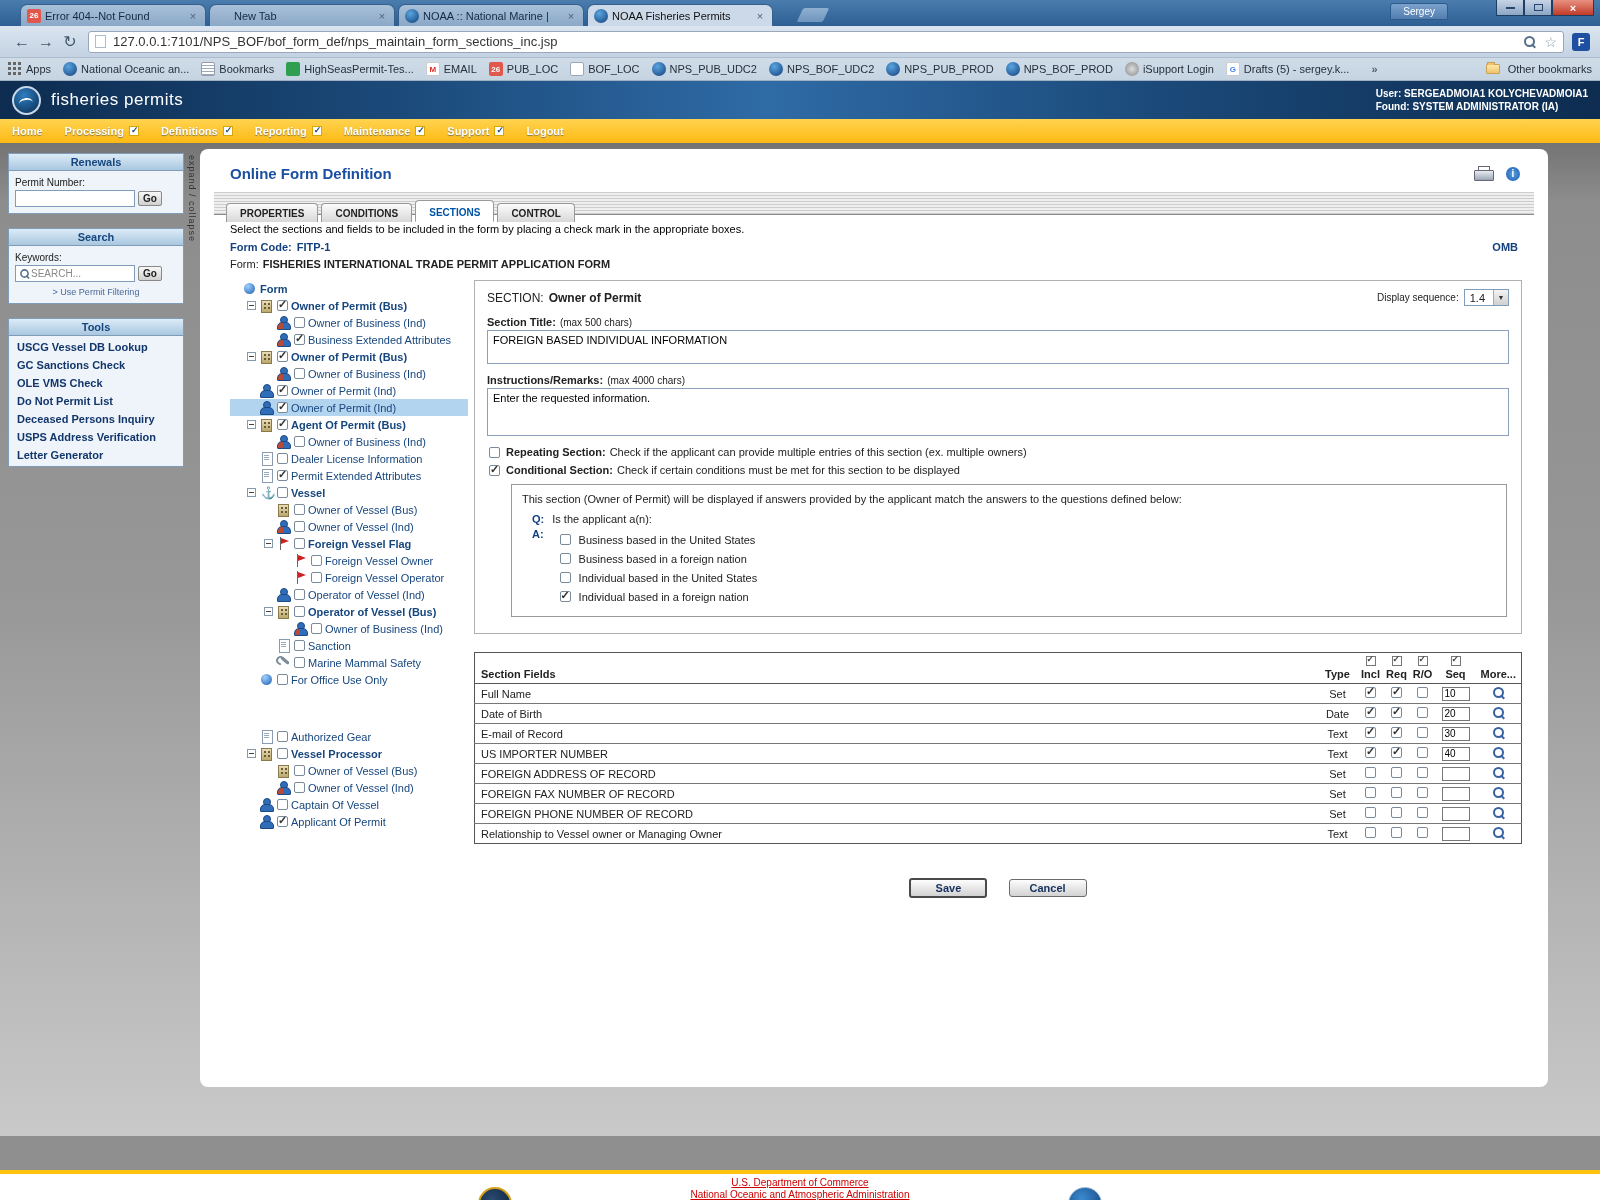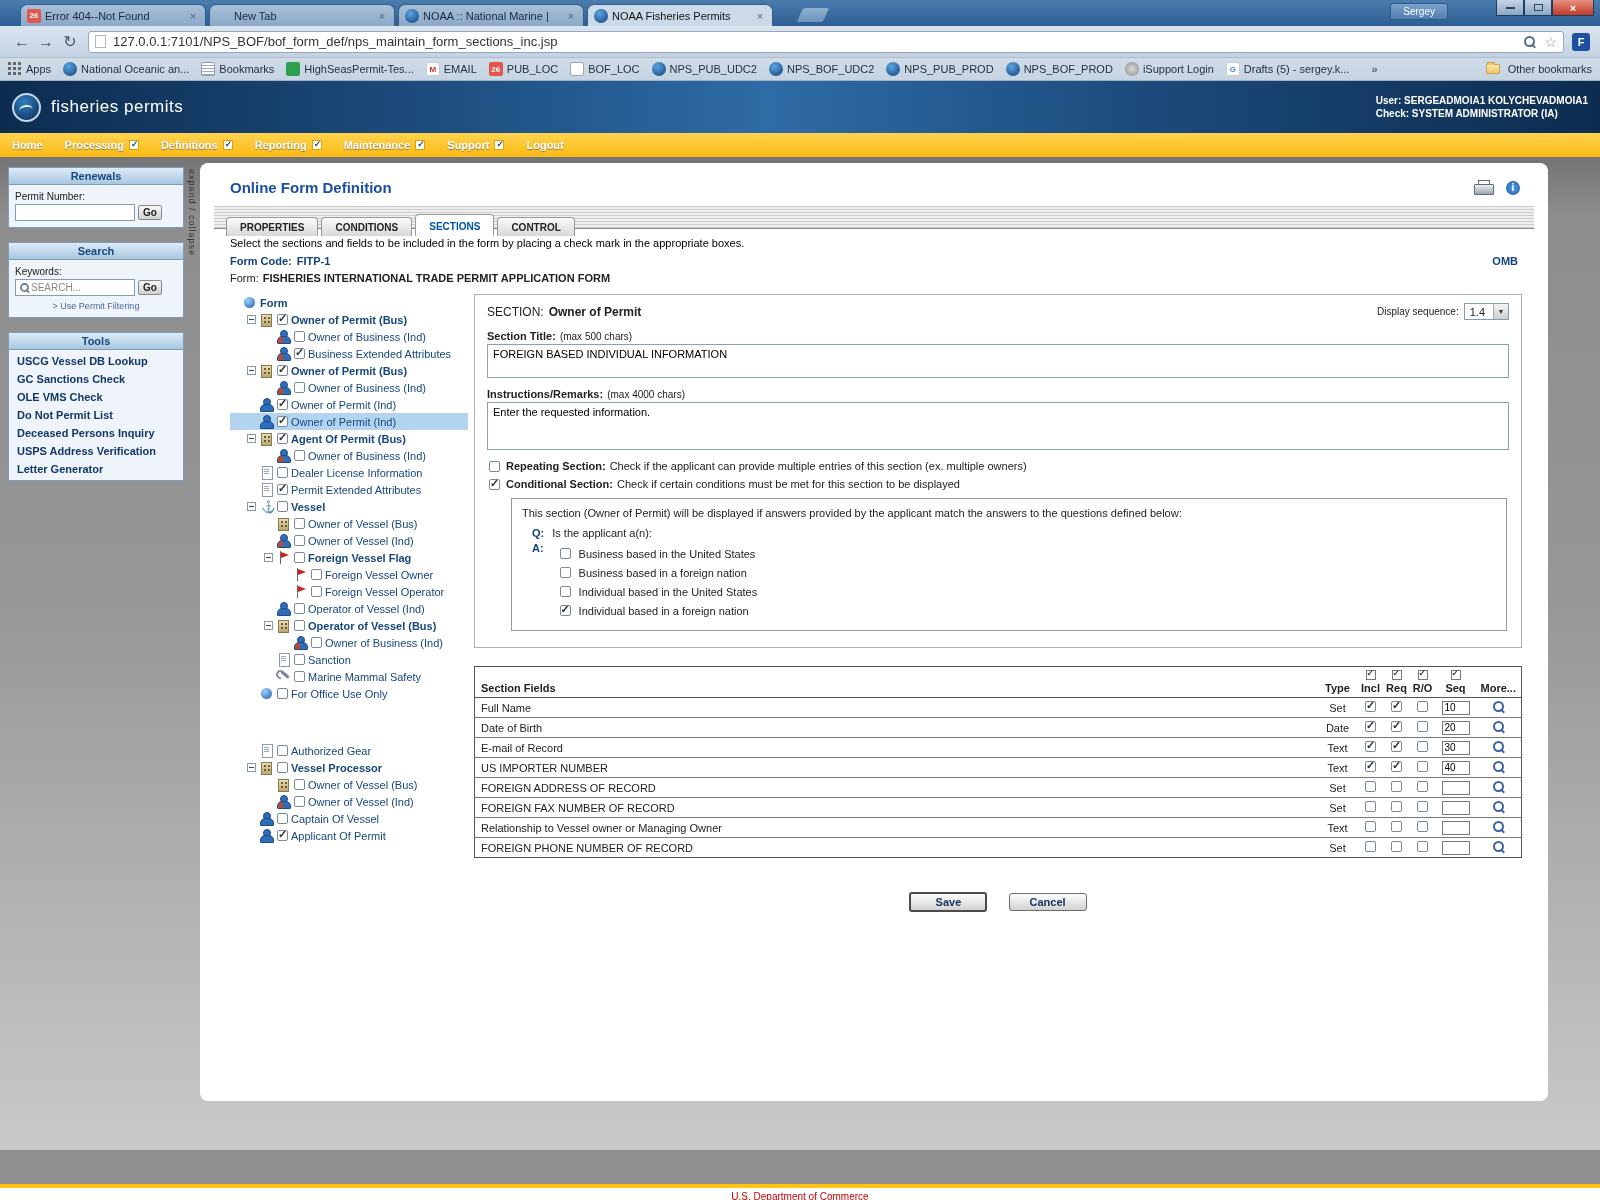--- a/index.html
+++ b/index.html
@@ -56,21 +56,21 @@
   #bookbar { height:23px; background:linear-gradient(#cfdce8,#c6d4e2); display:flex; align-items:center; padding:0 8px; border-bottom:1px solid #9fb0c2; }
   .bm-items { display:flex; align-items:center; overflow:hidden; }
   .bm { display:flex; align-items:center; margin-right:12px; white-space:nowrap; }
   .bm-lbl { margin-left:4px; font-size:11px; color:#26303a; }
   #bm-overflow { color:#55606c; font-weight:bold; margin:0 10px; }
   #other-bm { margin-left:auto; display:flex; align-items:center; white-space:nowrap; }
   .folder { width:14px; height:10px; background:linear-gradient(#ffe9a8,#f0c36d); border:1px solid #c9a353; border-radius:1px; position:relative; margin-right:4px; }
   .folder::before { content:""; position:absolute; top:-3px; left:0; width:6px; height:2px; background:#f0c36d; border:1px solid #c9a353; border-bottom:none; }
 
   
-  #appheader { height:52px; background:linear-gradient(90deg,#0d2c50,#1b4a7a 25%,#2f6ba6 48%,#1b4a7a 72%,#0d2c50);
+  #appheader { height:38px; background:linear-gradient(90deg,#0d2c50,#1b4a7a 25%,#2f6ba6 48%,#1b4a7a 72%,#0d2c50);
                display:flex; align-items:center; padding:0 12px; position:relative; }
   .noaa-logo { width:29px; height:29px; border-radius:50%; background:radial-gradient(circle at 40% 30%, #2f7ec0, #092c52); border:2px solid #c8d8e8; position:relative; flex:none; }
   .noaa-logo::after { content:""; position:absolute; top:10px; left:5px; width:14px; height:8px; border-top:2px solid #fff; border-radius:50%; transform:rotate(-8deg); }
   #brand { color:#fff; font-size:17px; margin-left:10px; letter-spacing:.5px; }
   #hdr-user { margin-left:auto; text-align:left; color:#fff; font-size:10px; font-weight:bold; line-height:13px; }
 
   #navbar { height:24px; background:linear-gradient(#ffd34f,#fdb913); display:flex; align-items:center; padding:0 8px; }
   .nav-items { display:flex; align-items:center; }
   .nav-item { display:flex; align-items:center; color:#fff; font-weight:bold; font-size:11px; text-shadow:0 1px 1px rgba(40,60,90,.55);
               padding:0 18px 0 4px; text-decoration:none; }
@@ -346,21 +346,21 @@
     <span class="folder"></span>
     <span class="bm-lbl">Other bookmarks</span>
   </div>
 </div>
 
 <div id="appheader">
   <div class="noaa-logo"></div>
   <div id="brand">fisheries permits</div>
   <div id="hdr-user">
     <div>User: SERGEADMOIA1 KOLYCHEVADMOIA1</div>
-    <div>Check: SYSTEM ADMINISTRATOR (IA)</div>
+    <div>Found: SYSTEM ADMINISTRATOR (IA)</div>
   </div>
 </div>
 
 <div id="navbar">
   <div class="nav-items">
 
       <a class="nav-item" href="#">
         <span>Home</span>
 
       </a>
@@ -838,32 +838,32 @@
                 <td class="c-lbl">FOREIGN FAX NUMBER OF RECORD</td>
                 <td class="c-type">Set</td>
                 <td class="c-cb"><span class="cb"></span></td>
                 <td class="c-cb"><span class="cb"></span></td>
                 <td class="c-cb"><span class="cb"></span></td>
                 <td class="c-seq"><input class="seq-input" value="" style=""></td>
                 <td class="c-more"><span class="mag blue"></span></td>
               </tr>
 
               <tr>
-                <td class="c-lbl">Relationship to Vessel owner or Managing Owner</td>
-                <td class="c-type">Text</td>
+                <td class="c-lbl">FOREIGN PHONE NUMBER OF RECORD</td>
+                <td class="c-type">Set</td>
                 <td class="c-cb"><span class="cb"></span></td>
                 <td class="c-cb"><span class="cb"></span></td>
                 <td class="c-cb"><span class="cb"></span></td>
                 <td class="c-seq"><input class="seq-input" value="" style=""></td>
                 <td class="c-more"><span class="mag blue"></span></td>
               </tr>
 
               <tr>
-                <td class="c-lbl">FOREIGN PHONE NUMBER OF RECORD</td>
-                <td class="c-type">Set</td>
+                <td class="c-lbl">Relationship to Vessel owner or Managing Owner</td>
+                <td class="c-type">Text</td>
                 <td class="c-cb"><span class="cb"></span></td>
                 <td class="c-cb"><span class="cb"></span></td>
                 <td class="c-cb"><span class="cb"></span></td>
                 <td class="c-seq"><input class="seq-input" value="" style=""></td>
                 <td class="c-more"><span class="mag blue"></span></td>
               </tr>
             </tbody>
         </table>
 
         <div id="btn-row">

